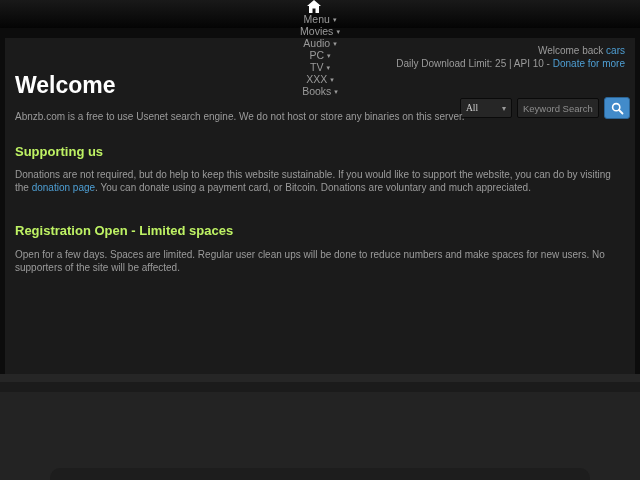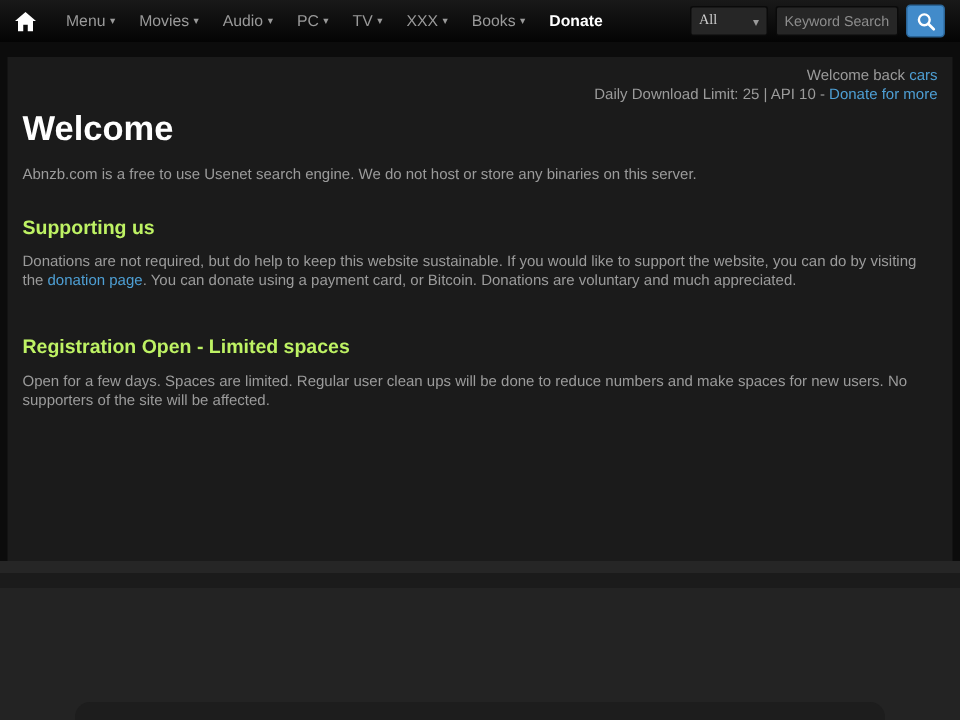--- a/index.html
+++ b/index.html
@@ -4,21 +4,21 @@
 <style>
   * { margin:0; padding:0; box-sizing:border-box; }
   html,body { width:640px; height:480px; }
   body { font-family:"Liberation Sans", sans-serif; background:#232323; overflow:hidden; }
   .page { width:640px; height:480px; position:relative; overflow:hidden; background:#232323; }
 
   
   .navbar {
     height:28px; width:100%;
     background:linear-gradient(#191919, #040404);
-    display:flex; align-items:center; padding:0 10px;
+    display:flex; align-items:center; padding:0 10px;flex-direction:column;
   }
   .brand-home { display:flex; align-items:center; margin-right:12px; cursor:pointer; }
   .nav-link {
     color:#9a9a9a; font-size:10.5px; text-decoration:none;
     padding:0 8px; height:28px; display:flex; align-items:center; gap:3px; cursor:pointer;
   }
   .nav-link .caret { font-size:7px; line-height:1; color:#9a9a9a; margin-top:1px; }
   .nav-link.donate { color:#ffffff; font-weight:bold; }
 
   .search-form { margin-left:auto; display:flex; align-items:center; gap:5px; }
@@ -98,23 +98,20 @@
       <span class="caret">▾</span>
     </a>
     <a class="nav-link">
       <span>XXX</span>
       <span class="caret">▾</span>
     </a>
     <a class="nav-link">
       <span>Books</span>
       <span class="caret">▾</span>
     </a>
-    <a class="nav-link donate">
-      <span>Donate</span>
-    </a>
 
     <div class="search-form">
       <div class="search-select">
         <span>All</span>
         <span class="sel-caret">▾</span>
       </div>
       <input class="search-input" type="text" placeholder="Keyword Search" style="">
       <button class="search-btn">
         <svg width="13" height="13" viewBox="0 0 13 13">
           <circle cx="5.2" cy="5.2" r="3.6" fill="none" stroke="#ffffff" stroke-width="1.6"></circle>

